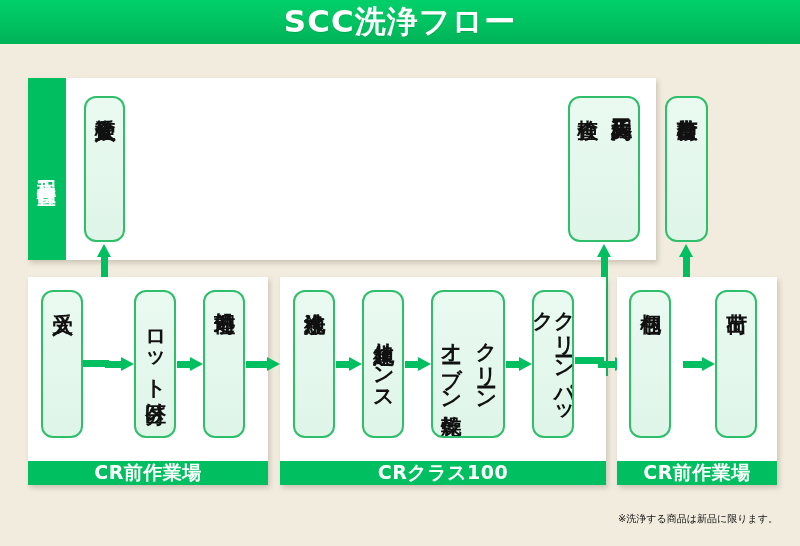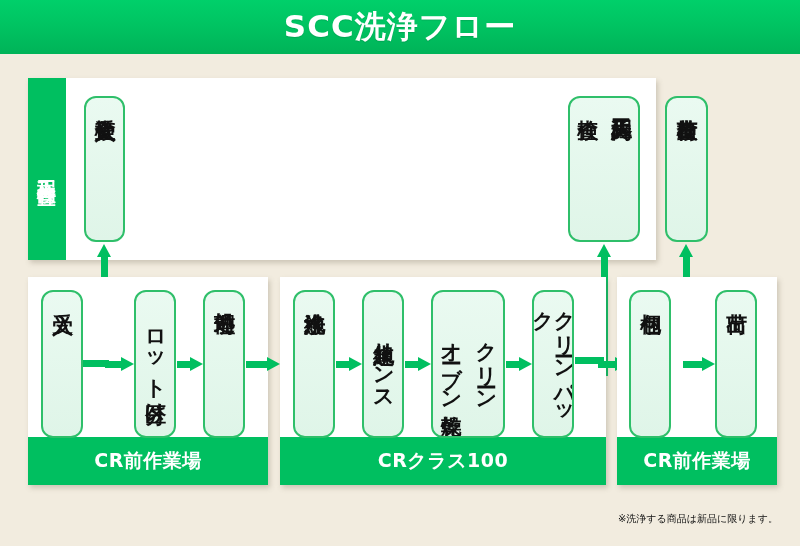--- a/index.html
+++ b/index.html
@@ -6,21 +6,21 @@
   body{
     width:800px;height:546px;
     background:#f2ecdf;
     font-family:"DejaVu Sans","Liberation Sans",sans-serif;
     overflow:hidden;
     position:relative;
   }
 
   
   .titlebar{
-    position:absolute;left:0;top:0;width:800px;height:54px;
+    position:absolute;left:0;top:0;width:800px;height:44px;
     background:linear-gradient(180deg,#00d06a 0%,#00c462 45%,#00b358 100%);
     display:flex;align-items:center;justify-content:center;
   }
   .titlebar .title{
     color:#ffffff;font-size:31px;font-weight:bold;letter-spacing:1px;
     text-shadow:0 1px 1px rgba(0,0,0,.12);
   }
 
   
   .panel{
@@ -58,21 +58,21 @@
     display:flex;align-items:center;justify-content:space-between;
     padding:5px 0;
     letter-spacing:0;
   }
   .vcol.tight{justify-content:center;}
   .vcol.spread{justify-content:space-between;}
 
   
   .group{position:absolute;background:#ffffff;box-shadow:2px 3px 5px rgba(120,110,90,.30);}
   .group-footer{
-    position:absolute;left:0;bottom:0;width:100%;height:48px;
+    position:absolute;left:0;bottom:0;width:100%;height:24px;
     background:#00bf60;color:#fff;
     display:flex;align-items:center;justify-content:center;
     font-size:19px;font-weight:bold;letter-spacing:.5px;
   }
 
   
   .arrow-right{position:absolute;height:14px;}
   .arrow-right .shaft{position:absolute;left:0;top:4px;height:7px;background:#00bf60;}
   .arrow-right .head{
     position:absolute;right:0;top:0;width:0;height:0;

